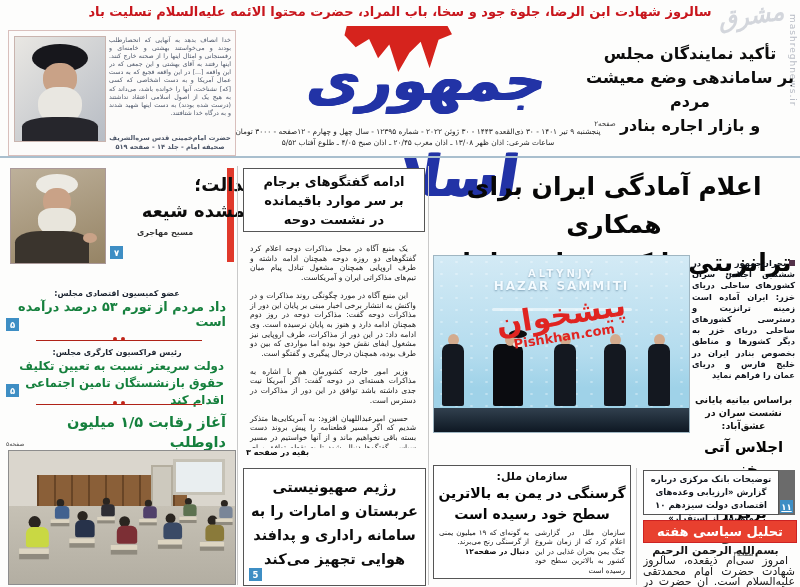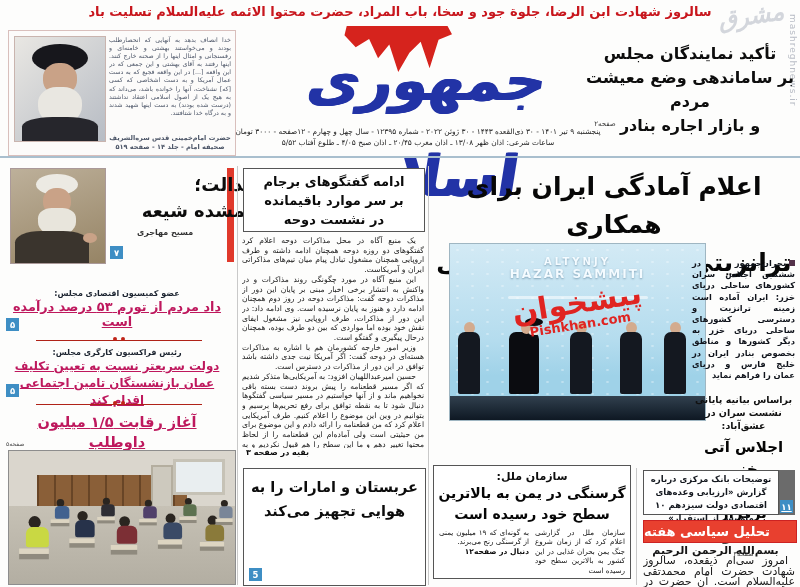--- a/index.html
+++ b/index.html
@@ -40,44 +40,44 @@
   
   .op-photo{left:10px;top:168px;width:94px;height:94px;background:linear-gradient(160deg,#bdb09a,#968465);border:1px solid #a99;overflow:hidden;}
   .cl-turban{position:absolute;top:5px;left:25px;width:42px;height:21px;background:#eceae3;border-radius:50%;}
   .cl-face{position:absolute;top:19px;left:32px;width:28px;height:27px;background:#c9a287;border-radius:46%;}
   .cl-beard{position:absolute;top:39px;left:27px;width:38px;height:28px;background:#e8e5dc;border-radius:40% 40% 55% 55%;}
   .cl-robe{position:absolute;bottom:0;left:4px;width:74px;height:32px;background:#3a342d;border-radius:35% 35% 0 0;}
   .cl-hand{position:absolute;bottom:20px;right:8px;width:14px;height:10px;background:#c9a287;border-radius:50%;}
   .op-redbar{left:227px;top:168px;width:7px;height:94px;background:#e0392b;}
   .op-title{left:106px;top:172px;width:118px;text-align:right;font-weight:bold;font-size:18px;line-height:26px;color:#0c0c0c;padding-left:32px;}
   .op-byline{left:106px;top:228px;width:118px;text-align:center;font-size:8px;font-weight:bold;color:#333;}
-  .news-headline{font-weight:bold;color:#be185d;text-align:center;text-decoration:underline;}
+  .news-headline{font-weight:bold;color:#15803d;text-align:right;}
   .exam-photo{left:8px;top:450px;width:226px;height:133px;border:1px solid #8d8d8d;background:#d6d2c8;overflow:hidden;}
   .exam-wall{position:absolute;top:0;left:0;right:0;height:56px;background:#dad6cd;}
   .exam-lockers{position:absolute;top:24px;left:28px;width:150px;height:34px;background:#8a5f38;
     background-image:repeating-linear-gradient(90deg,rgba(40,20,5,.35) 0 2px,transparent 2px 17px);}
   .exam-window{position:absolute;top:8px;right:10px;width:46px;height:30px;background:#e9eef0;border:3px solid #c6c2b6;}
   .exam-door{position:absolute;top:14px;right:62px;width:18px;height:44px;background:#cdc9be;border:2px solid #b4ae9f;}
   .exam-floor{position:absolute;bottom:0;left:0;right:0;height:78px;background:linear-gradient(#c6c1b5,#b3aea2);}
   .stu{position:absolute;}
   .stu .hd{width:9px;height:9px;border-radius:50%;background:#2a2520;margin:0 auto;}
   .stu .bd{width:17px;height:15px;border-radius:5px 5px 2px 2px;margin-top:-1px;}
   .stu .dk{width:22px;height:4px;background:#ddd5c2;margin-top:1px;box-shadow:0 4px 0 #8f8a7e;}
   
   .mid-box{left:243px;top:168px;width:180px;height:62px;border:1px solid #555;background:#fff;}
   .mid-box-title{padding-top:3px;text-align:center;font-weight:bold;font-size:13px;line-height:19px;color:#0c0c0c;}
   .mid-body{left:242px;top:236px;width:182px;height:212px;overflow:hidden;font-size:7.6px;line-height:9.7px;text-align:justify;color:#161616;}
-  .mid-body p{margin:0;text-indent:8px;}
+  .mid-body p{margin:8px;text-indent:8px;}
   .more-ref{font-weight:bold;font-size:8px;color:#0c0c0c;}
   .zion-box{left:243px;top:468px;width:181px;height:116px;border:1px solid #555;background:#fff;}
   .zion-title{padding-top:6px;text-align:center;font-weight:bold;font-size:14.5px;line-height:24px;color:#0c0c0c;}
   
   .main-headline{left:433px;top:168px;width:362px;text-align:center;font-weight:bold;font-size:25px;line-height:38px;color:#070707;}
-  .summit{left:433px;top:243px;width:255px;height:176px;overflow:hidden;border:1px solid #9fb6c2;
-    background:linear-gradient(#d3eaf5 0%,#b4dcee 55%,#9fd2e8 75%);margin-left:16px;}
+  .summit{left:433px;top:255px;width:255px;height:176px;overflow:hidden;border:1px solid #9fb6c2;
+    background:linear-gradient(#d3eaf5 0%,#b4dcee 55%,#9fd2e8 75%);}
   .summit-pattern{position:absolute;inset:0;background-image:radial-gradient(rgba(255,255,255,.55) 1px,transparent 1.6px);background-size:15px 12px;opacity:.6;}
   .summit-title{position:absolute;top:12px;left:0;right:0;text-align:center;color:#f4fbff;font-weight:bold;
     text-shadow:0 1px 2px rgba(40,80,110,.45);direction:ltr;}
   .summit-title .t1{font-size:10px;letter-spacing:3px;}
   .summit-title .t2{font-size:12px;letter-spacing:2px;}
   .summit-subbar{position:absolute;top:52px;left:58px;width:140px;height:3px;background:rgba(255,255,255,.55);border-radius:2px;}
   .summit-floor{position:absolute;bottom:0;left:0;right:0;height:24px;background:linear-gradient(#31404e,#0e1823);}
   .leader{position:absolute;bottom:16px;width:26px;height:82px;}
   .leader .hd{width:11px;height:12px;border-radius:50%;background:#d3ab8e;margin:0 auto;}
   .leader .bd{width:22px;height:62px;background:#141820;border-radius:7px 7px 2px 2px;margin:0 auto;margin-top:-2px;}
@@ -93,21 +93,21 @@
   .side-lead{font-size:8.3px;font-weight:bold;line-height:11.2px;text-align:justify;color:#10141c;}
   .side-bullet{display:inline-block;width:6px;height:6px;background:#54324a;margin-left:3px;}
   .side-kicker{margin-top:12px;text-align:center;font-weight:bold;font-size:9.5px;line-height:13px;color:#111;}
   .side-headline{margin-top:4px;text-align:center;font-weight:bold;font-size:15px;line-height:22px;color:#060606;}
   .side-page{margin-top:4px;font-size:6.5px;color:#333;text-align:center;}
   
   .bank-box{left:643px;top:470px;width:134px;height:43px;border:1px solid #555;background:#fff;}
   .bank-text{padding:2px 3px 0 3px;text-align:center;font-size:8.6px;font-weight:bold;line-height:13px;color:#14181f;}
   .bank-bar{left:779px;top:470px;width:16px;height:45px;background:#6b6b6b;}
   .weekly-banner{left:643px;top:520px;width:152px;height:21px;background:#e8402f;color:#fff;font-weight:bold;
-    font-size:13px;text-align:left;line-height:21px;border:1px solid #c22;}
+    font-size:13px;text-align:center;line-height:21px;border:1px solid #c22;}
   .weekly-body{left:643px;top:546px;width:152px;height:41px;overflow:hidden;font-size:11px;line-height:10.3px;text-align:justify;color:#161616;}
   .weekly-body .bsm{text-align:center;font-weight:bold;margin:0;}
   .weekly-body p{margin:0;text-indent:7px;}
   
   .yemen-box{left:433px;top:465px;width:196px;height:112px;border:1px solid #555;background:#fff;}
   .yemen-kicker{margin-top:4px;text-align:center;font-weight:bold;font-size:11px;color:#0c0c0c;}
   .yemen-headline{text-align:center;font-weight:bold;font-size:14px;line-height:21px;color:#060606;}
   .yemen-cols{display:flex;gap:6px;padding:3px 5px 0 5px;}
   .yemen-col{flex:1;font-size:7.2px;line-height:9.4px;text-align:justify;color:#161616;}
   .yemen-more{font-weight:bold;font-size:7.5px;color:#0c0c0c;}
@@ -174,21 +174,21 @@
   <div class="abs badge" style="left:6px;top:318px;">۵</div>
 
   <div class="abs red-divider" style="top:340px;">
       <span class="dots">
         <i></i>
         <i></i>
       </span>
     </div>
 
   <div class="abs kicker" style="left:8px;top:348px;width:218px;">رئیس فراکسیون کارگری مجلس:</div>
-  <div class="abs news-headline" style="left:10px;top:358px;width:214px;font-size:11.8px;line-height:17px;">دولت سریعتر نسبت به تعیین تکلیف عمان بازنشستگان تامین اجتماعی اقدام کند</div>
+  <div class="abs news-headline" style="left:10px;top:358px;width:214px;font-size:11.8px;line-height:17px;">دولت سریعتر نسبت به تعیین تکلیف حقوق بازنشستگان تامین اجتماعی اقدام کند</div>
   <div class="abs badge" style="left:6px;top:384px;">۵</div>
 
   <div class="abs red-divider" style="top:404px;">
       <span class="dots">
         <i></i>
         <i></i>
       </span>
     </div>
 
   <div class="abs news-headline" style="left:8px;top:412px;width:218px;font-size:14.5px;line-height:20px;">
@@ -267,21 +267,23 @@
   <div class="abs mid-body">
     <p>یک منبع آگاه در محل مذاکرات دوحه اعلام کرد گفتگوهای دو روزه دوحه همچنان ادامه داشته و طرف اروپایی همچنان مشغول تبادل پیام میان تیم‌های مذاکراتی ایران و آمریکاست.</p>
     <p>این منبع آگاه در مورد چگونگی روند مذاکرات و در واکنش به انتشار برخی اخبار مبنی بر پایان این دور از مذاکرات دوحه گفت: مذاکرات دوحه در روز دوم همچنان ادامه دارد و هنوز به پایان نرسیده است. وی ادامه داد: در این دور از مذاکرات، طرف اروپایی نیز مشغول ایفای نقش خود بوده اما مواردی که بین دو طرف بوده، همچنان درحال پیگیری و گفتگو است.</p>
     <p>وزیر امور خارجه کشورمان هم با اشاره به مذاکرات هسته‌ای در دوحه گفت: اگر آمریکا نیت جدی داشته باشد توافق در این دور از مذاکرات در دسترس است.</p>
     <p>حسین امیرعبداللهیان افزود: به آمریکایی‌ها متذکر شدیم که اگر مسیر قطعنامه را پیش بروند دست بسته باقی نخواهیم ماند و از آنها خواستیم در مسیر سیاسی گفتگوها دنبال شود تا به نقطه توافق برای رفع تحریم‌ها برسیم و بتوانیم در وین این موضوع را اعلام کنیم. طرف آمریکایی اعلام کرد که من قطعنامه را ارائه دادم و این موضوع برای من حیثیتی است ولی آماده‌ام این قطعنامه را از لحاظ محتوا تغییر دهم و ما این سطح را هم قبول نکردیم و به طرف آمریکایی گفتیم اگر قطعنامه‌ای در کار باشد ما اقدامات جدید هسته‌ای خود را شروع می‌کنیم.</p>
   </div>
   <div class="abs more-ref" style="left:246px;top:448px;">بقیه در صفحه ۳</div>
 
   <div class="abs zion-box">
     <div class="zion-title">
+      <div>رژیم صهیونیستی</div>
       <div>عربستان و امارات را به</div>
+      <div>سامانه راداری و پدافند</div>
       <div>هوایی تجهیز می‌کند</div>
     </div>
     <div class="badge" style="position:absolute;left:5px;bottom:4px;">5</div>
   </div>
 
   <div class="abs vrule" style="left:428px;top:166px;height:419px;"></div>
 
   <div class="abs main-headline">
     <div>اعلام آمادگی ایران برای همکاری</div>
     <div>ترانزیتی با کشورهای ساحلی خزر</div>

